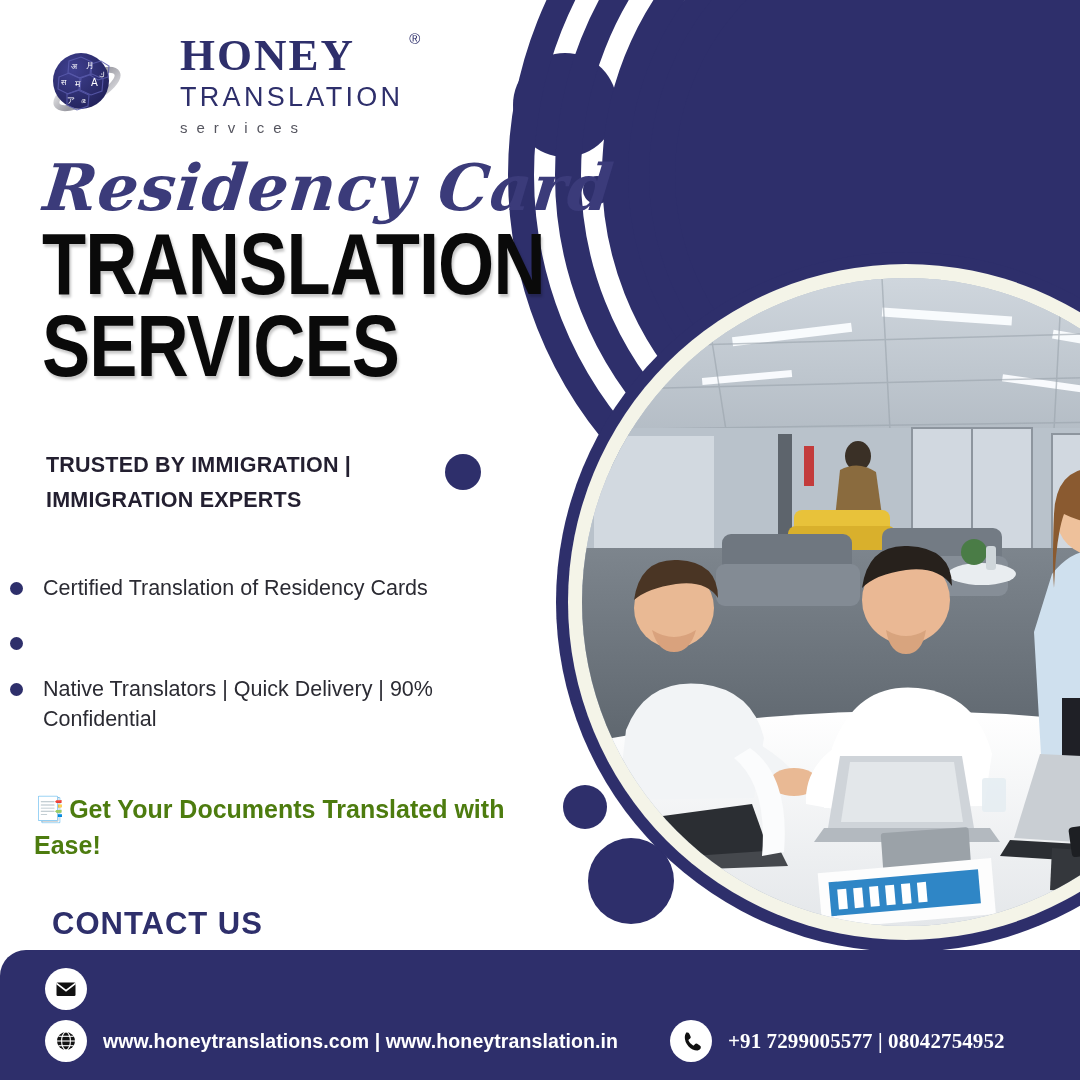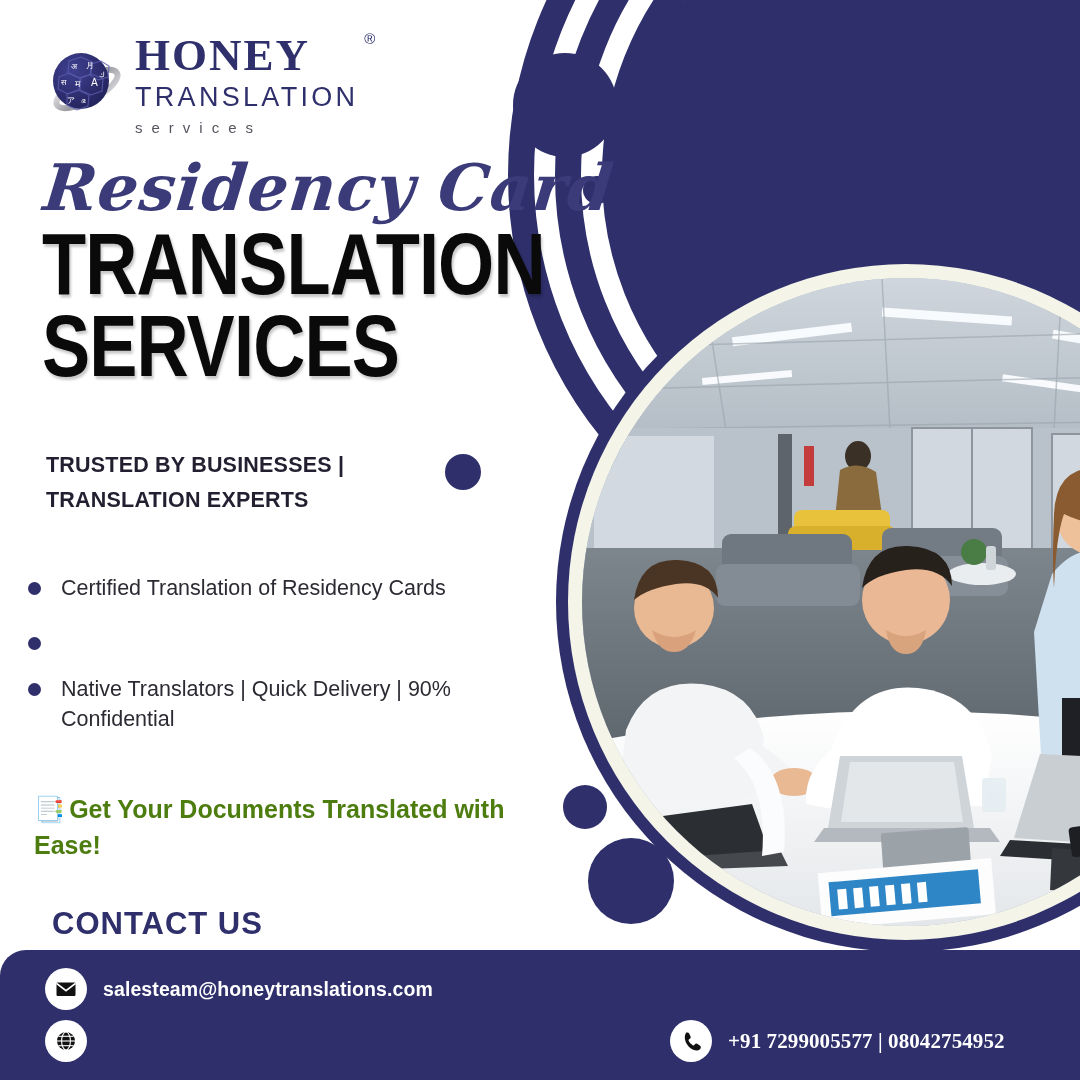--- a/index.html
+++ b/index.html
@@ -60,21 +60,21 @@
     border-radius:50%;
     overflow:hidden;
     background:#c9d0d8;
   }
   #photo-clip svg{position:absolute;left:0;top:0;width:100%;height:100%;}
 
   
   #logo{position:absolute;left:47px;top:33px;display:flex;align-items:center;gap:14px;}
   #logo-globe{width:74px;height:74px;position:relative;flex:0 0 auto;}
   #logo-globe svg{width:74px;height:74px;display:block;}
-  #logo-words{display:flex;flex-direction:column;line-height:1;}
+  #logo-words{display:flex;flex-direction:column;line-height:1;margin-left:45px;}
   #logo-honey{
     font-family:"Liberation Serif", serif;
     font-size:45px;font-weight:700;color:#2e2f6b;
     letter-spacing:2px;position:relative;
   }
   #logo-reg{
     font-size:15px;vertical-align:super;position:absolute;top:-2px;right:-19px;
     font-family:"Liberation Sans", sans-serif;font-weight:400;
   }
   #logo-translation{
@@ -116,21 +116,21 @@
   
   #subtitle{
     position:absolute;left:46px;top:448px;
     font-family:"Liberation Sans", sans-serif;
     font-weight:700;font-size:21.5px;
     color:#231f30;line-height:1.62;
     letter-spacing:0.2px;
   }
 
   
-  #bullets{position:absolute;left:28px;top:573px;width:520px;}
+  #bullets{position:absolute;left:10px;top:573px;width:520px;}
   .bullet-row{display:flex;align-items:flex-start;margin-bottom:24px;}
   .bullet-mark{
     flex:0 0 auto;width:13px;height:13px;border-radius:50%;
     background:#2e2f6b;margin:9px 20px 0 0;
   }
   .bullet-text{
     font-family:"Liberation Sans", sans-serif;
     font-size:21.5px;color:#2b2b33;line-height:1.42;
   }
 
@@ -397,22 +397,22 @@
     </div>
   </div>
 
   <div id="script-title">Residency Card</div>
   <div id="headline">
     <div>TRANSLATION</div>
     <div>SERVICES</div>
   </div>
 
   <div id="subtitle">
-    <div>TRUSTED BY BUSINESSES |</div>
-    <div>TRANSLATION EXPERTS</div>
+    <div>TRUSTED BY IMMIGRATION |</div>
+    <div>IMMIGRATION EXPERTS</div>
   </div>
 
   <div id="bullets">
     <div class="bullet-row">
       <span class="bullet-mark"></span>
       <span class="bullet-text">Certified Translation of Residency Cards</span>
     </div>
     <div class="bullet-row">
       <span class="bullet-mark"></span>
     </div>
@@ -430,35 +430,35 @@
 
   <div id="footer">
 
     <div class="f-row" id="f-email">
       <span class="f-icon">
         <svg width="22" height="22" viewBox="0 0 22 22" xmlns="http://www.w3.org/2000/svg">
           <rect x="1.5" y="4.5" width="19" height="13.5" rx="1.2" fill="#111111"></rect>
           <path d="M1.5 5.4 L11 12.6 L20.5 5.4" fill="none" stroke="#ffffff" stroke-width="1.8"></path>
         </svg>
       </span>
-      <span class="f-text">salesteam@honeytranslations.com</span>
     </div>
 
     <div class="f-row" id="f-web">
       <span class="f-icon">
         <svg width="22" height="22" viewBox="0 0 22 22" xmlns="http://www.w3.org/2000/svg">
           <circle cx="11" cy="11" r="9" fill="#111111"></circle>
           <g stroke="#ffffff" stroke-width="1.1" fill="none">
             <ellipse cx="11" cy="11" rx="4.4" ry="9"></ellipse>
             <line x1="2" y1="11" x2="20" y2="11"></line>
             <line x1="3.6" y1="6.3" x2="18.4" y2="6.3"></line>
             <line x1="3.6" y1="15.7" x2="18.4" y2="15.7"></line>
           </g>
         </svg>
       </span>
+      <span class="f-text">www.honeytranslations.com | www.honeytranslation.in</span>
     </div>
 
     <div class="f-row" id="f-phone">
       <span class="f-icon">
         <svg width="22" height="22" viewBox="0 0 22 22" xmlns="http://www.w3.org/2000/svg">
           <path d="M6.2 2.6 q2.2 -0.7 3.1 1.2 l1.3 2.8 q0.6 1.3 -0.7 2.2 l-1.1 0.8 q-0.5 0.4 -0.2 1.1 q1.3 3 4.2 4.6 q0.7 0.4 1.2 -0.1 l0.9 -1 q1 -1.2 2.3 -0.4 l2.6 1.6 q1.8 1.1 0.8 3.1 q-0.9 1.8 -3 1.9 q-5 0.2 -9 -4 q-4 -4.2 -3.8 -9.3 q0.1 -2.2 1.4 -4.5 z" fill="#111111"></path>
         </svg>
       </span>
       <span class="f-text">+91 7299005577 | 08042754952</span>
     </div>

